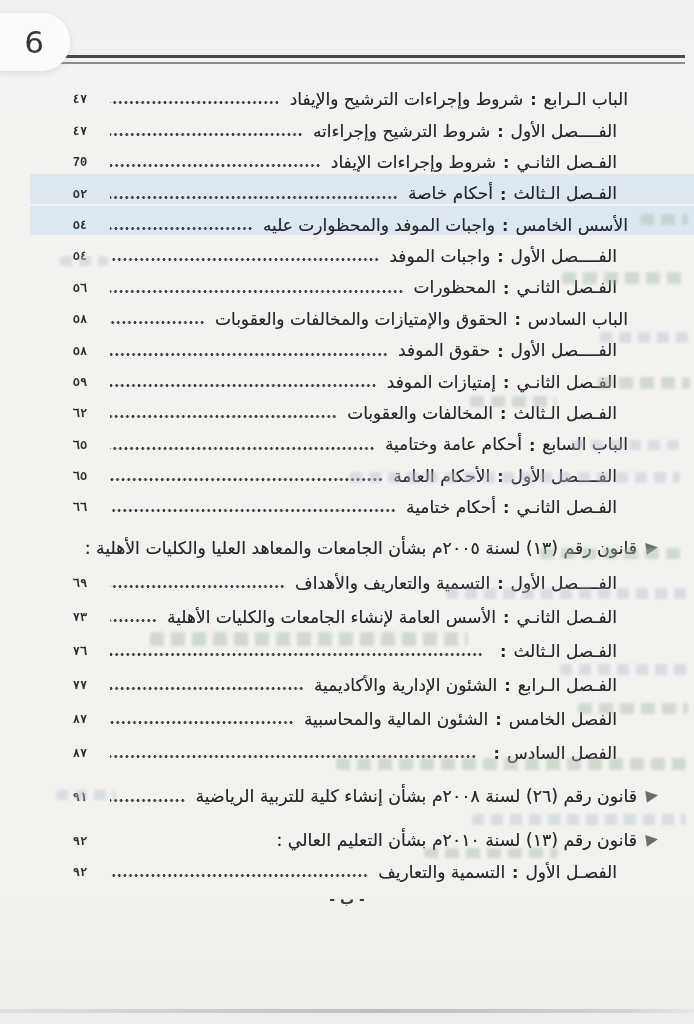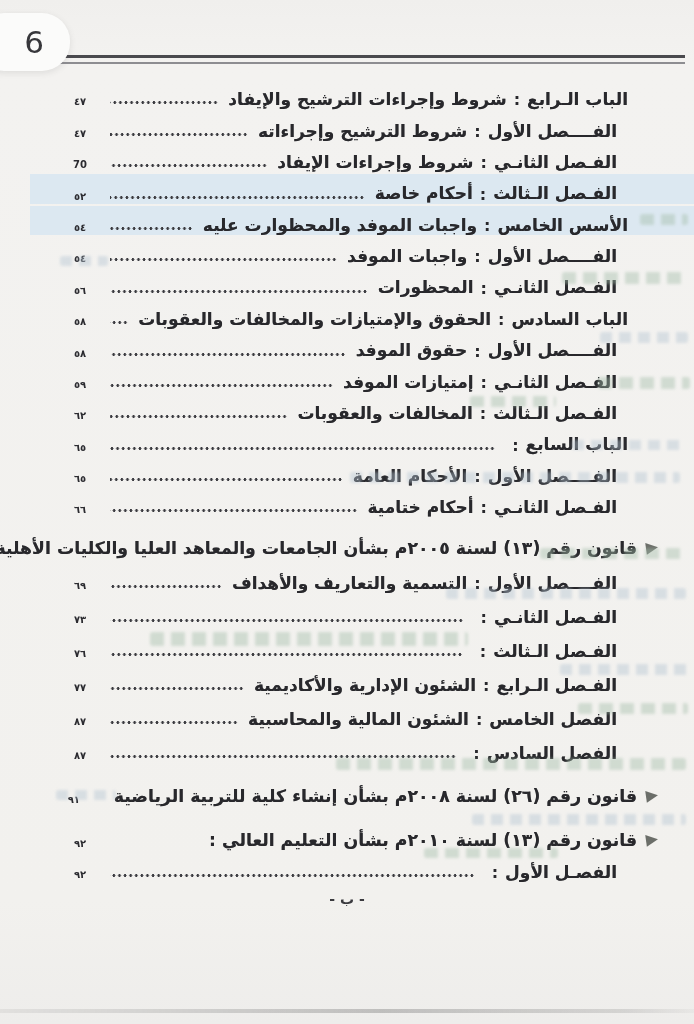--- a/index.html
+++ b/index.html
@@ -21,34 +21,34 @@
     position:absolute; left:57px; right:9px; top:55px; height:4px; z-index:1;
     border-top:3px solid #4a4a4e; border-bottom:2px solid #8d8d91;
   }
   
   .toc{position:absolute; top:79px; right:66px; left:58px; direction:rtl;}
   .row{display:flex; align-items:flex-end; height:31.4px; position:relative; z-index:0;}
   .row.tall{height:34px;}
   .row.law{margin-top:10px;}
   .row.fasl{padding-right:11px;}
   .row .label,.row .desc{
-    font-weight:700; font-size:17px; color:#28282c; line-height:1.25;
+    font-weight:400; font-size:17px; color:#28282c; line-height:1.25;
     white-space:nowrap; text-shadow:0 0 .5px rgba(40,40,44,.55);margin-top:32px;
   }
   .row.law .label{font-size:17.3px;}
   .row .colon{font-weight:700; font-size:16px; color:#28282c; margin:0 7px; line-height:1.25;}
   .row .leader{
     flex:1 1 auto; height:7px; margin:0 10px 4px 8px;
     background-image:radial-gradient(circle,#3b3b40 1.25px,transparent 1.6px);
     background-size:5.6px 7px; background-repeat:repeat-x; background-position:right bottom;
   }
   .row .leader.invisible{visibility:hidden;}
   .row .num{
-    flex:0 0 44px; text-align:center; font-size:10px; font-weight:700;
-    color:#2b2b30; padding-bottom:3px; direction:ltr;
+    flex:0 0 44px; text-align:center; font-size:12px; font-weight:700;
+    color:#2b2b30; padding-bottom:3px; direction:ltr;font-family:Liberation Mono, monospace;
   }
   .row.hl::before{
     content:""; position:absolute; top:1px; bottom:1px; right:-66px; left:-28px;
     background:#dce8f1; z-index:-1;
   }
   .bullet-shape{
     flex:none; width:0; height:0; margin-left:9px; margin-right:-30px;
     border-top:6px solid transparent; border-bottom:6px solid transparent;
     border-right:0; border-left:12px solid #535751;
     transform:translateY(-6px) rotate(-8deg); opacity:.85;
@@ -152,20 +152,21 @@
       <div class="row fasl">
         <span class="label">الفـصل الـثالث</span>
         <span class="colon">:</span>
         <span class="desc">المخالفات والعقوبات</span>
         <span class="leader"></span>
         <span class="num">٦٢</span>
       </div>
       <div class="row bab">
         <span class="label">الباب السابع</span>
         <span class="colon">:</span>
+        <span class="desc">أحكام عامة وختامية</span>
         <span class="leader"></span>
         <span class="num">٦٥</span>
       </div>
       <div class="row fasl">
         <span class="label">الفــــصل الأول</span>
         <span class="colon">:</span>
         <span class="desc">الأحكام العامة</span>
         <span class="leader"></span>
         <span class="num">٦٥</span>
       </div>
@@ -183,20 +184,21 @@
       <div class="row fasl tall">
         <span class="label">الفــــصل الأول</span>
         <span class="colon">:</span>
         <span class="desc">التسمية والتعاريف والأهداف</span>
         <span class="leader"></span>
         <span class="num">٦٩</span>
       </div>
       <div class="row fasl tall">
         <span class="label">الفـصل الثانـي</span>
         <span class="colon">:</span>
+        <span class="desc">الأسس العامة لإنشاء الجامعات والكليات الأهلية</span>
         <span class="leader"></span>
         <span class="num">٧٣</span>
       </div>
       <div class="row fasl tall">
         <span class="label">الفـصل الـثالث</span>
         <span class="colon">:</span>
         <span class="leader"></span>
         <span class="num">٧٦</span>
       </div>
       <div class="row fasl tall">
@@ -227,20 +229,21 @@
       </div>
       <div class="row law tall">
         <span class="bullet-shape"></span>
         <span class="label">قانون رقم (١٣) لسنة ٢٠١٠م بشأن التعليم العالي :</span>
         <span class="leader invisible"></span>
         <span class="num">٩٢</span>
       </div>
       <div class="row fasl">
         <span class="label">الفصـل الأول</span>
         <span class="colon">:</span>
+        <span class="desc">التسمية والتعاريف</span>
         <span class="leader"></span>
         <span class="num">٩٢</span>
       </div>
     </div>
 
   <div class="footer">- ب -</div>
 
   <div class="smudge g" style="left:640px;top:214px;width:48px;height:11px;"></div>
   <div class="smudge b" style="left:60px;top:256px;width:48px;height:10px;"></div>
   <div class="smudge g" style="left:562px;top:272px;width:126px;height:12px;"></div>

